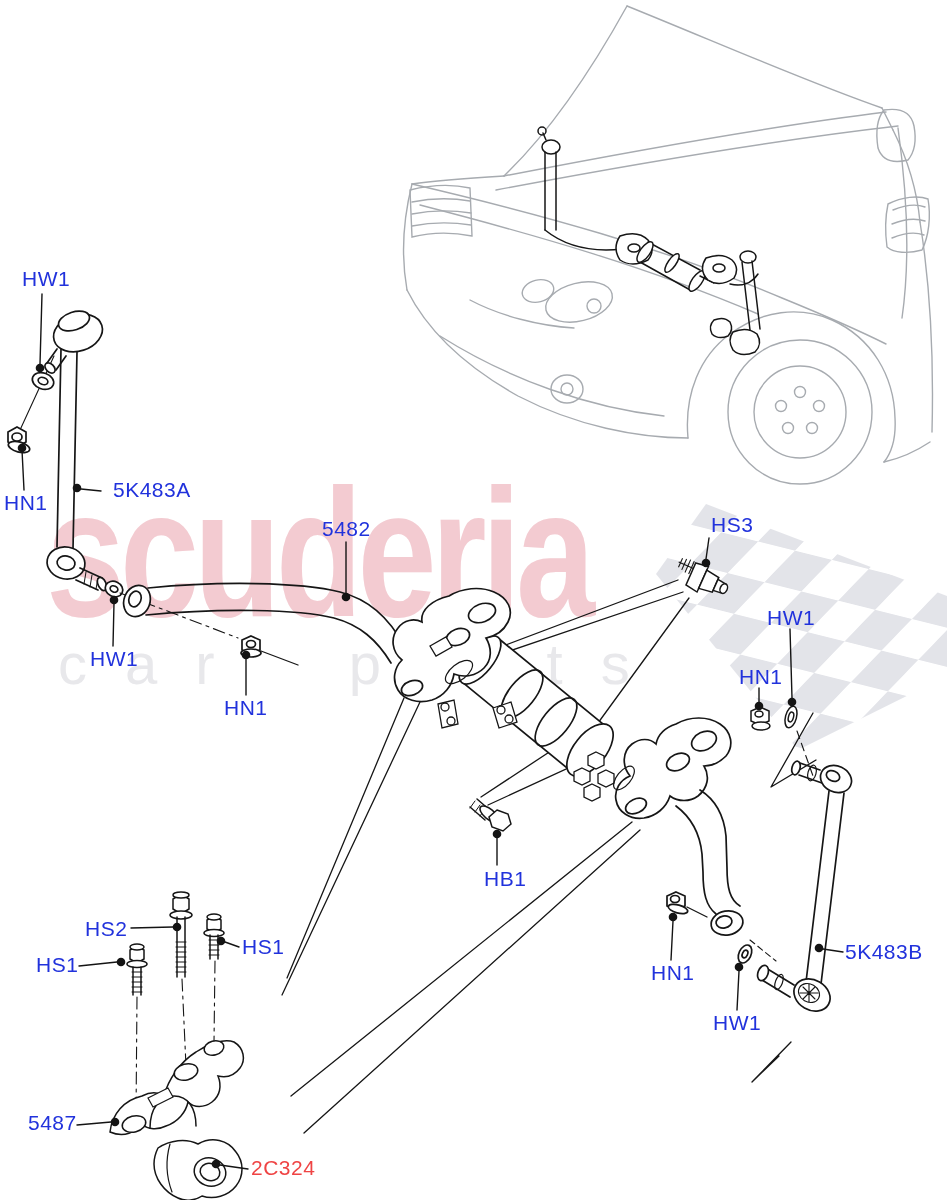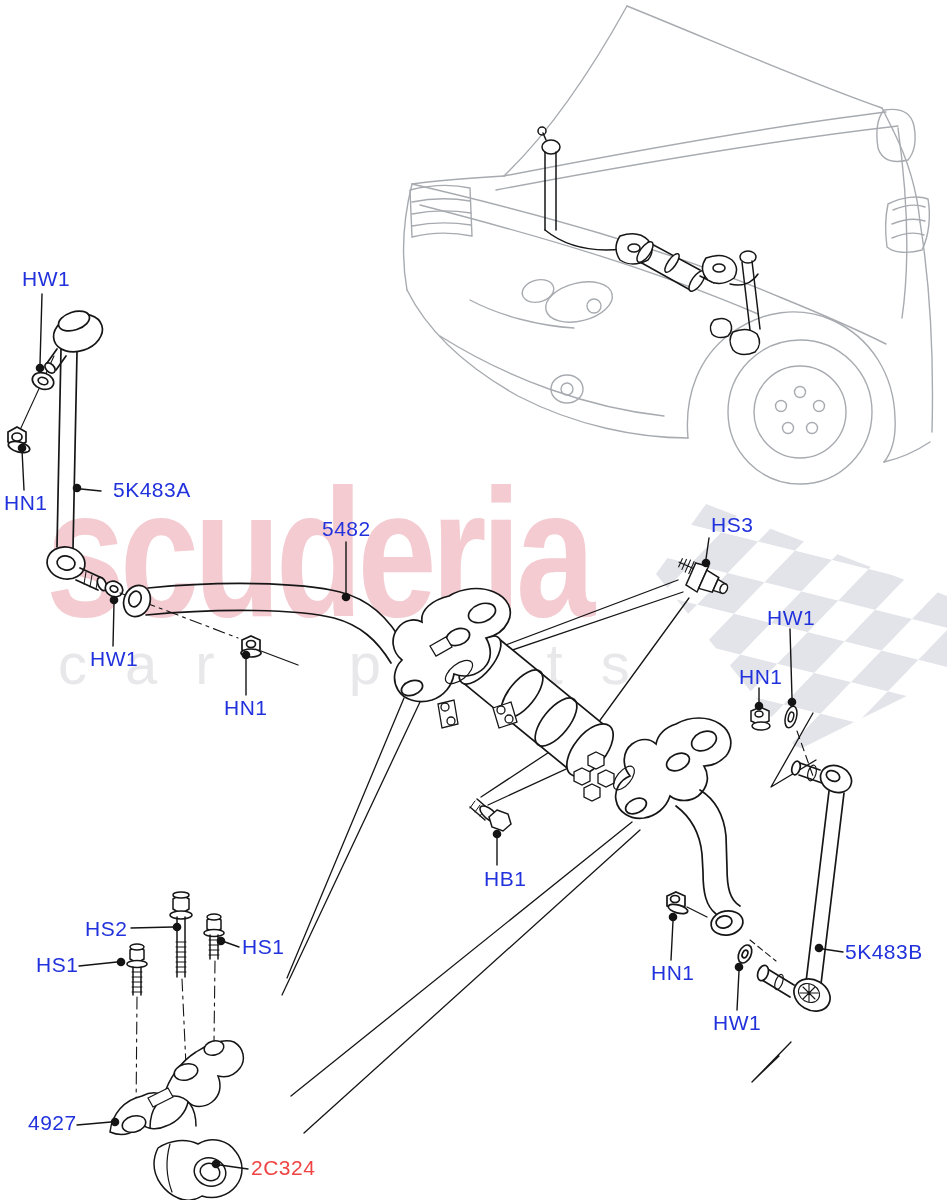--- a/index.html
+++ b/index.html
@@ -338,20 +338,20 @@
       <span class="plabel" style="left: 90px; top: 648px; color: rgb(33, 50, 220);">HW1</span>
       <span class="plabel" style="left: 224px; top: 697px; color: rgb(33, 50, 220);">HN1</span>
       <span class="plabel" style="left: 322px; top: 518px; color: rgb(33, 50, 220);">5482</span>
       <span class="plabel" style="left: 686px; top: 514px; color: rgb(33, 50, 220); margin-left: 25px;">HS3</span>
       <span class="plabel" style="left: 767px; top: 607px; color: rgb(33, 50, 220);">HW1</span>
       <span class="plabel" style="left: 739px; top: 666px; color: rgb(33, 50, 220);">HN1</span>
       <span class="plabel" style="left: 476px; top: 868px; color: rgb(33, 50, 220); margin-left: 8px;">HB1</span>
       <span class="plabel" style="left: 85px; top: 918px; color: rgb(33, 50, 220); text-align: right;">HS2</span>
       <span class="plabel" style="left: 242px; top: 936px; color: rgb(33, 50, 220);">HS1</span>
       <span class="plabel" style="left: 36px; top: 954px; color: rgb(33, 50, 220);">HS1</span>
-      <span class="plabel" style="left: 28px; top: 1112px; color: rgb(33, 50, 220);">4927</span>
+      <span class="plabel" style="left: 28px; top: 1112px; color: rgb(33, 50, 220);">5487</span>
       <span class="plabel" style="left: 251px; top: 1157px; color: #ef4444;">2C324</span>
       <span class="plabel" style="left: 651px; top: 962px; color: rgb(33, 50, 220);">HN1</span>
       <span class="plabel" style="left: 713px; top: 1012px; color: rgb(33, 50, 220);">HW1</span>
       <span class="plabel" style="left: 845px; top: 941px; color: rgb(33, 50, 220); text-align: center;">5K483B</span>
     </div>
 
 </div>
 
 </body></html>

